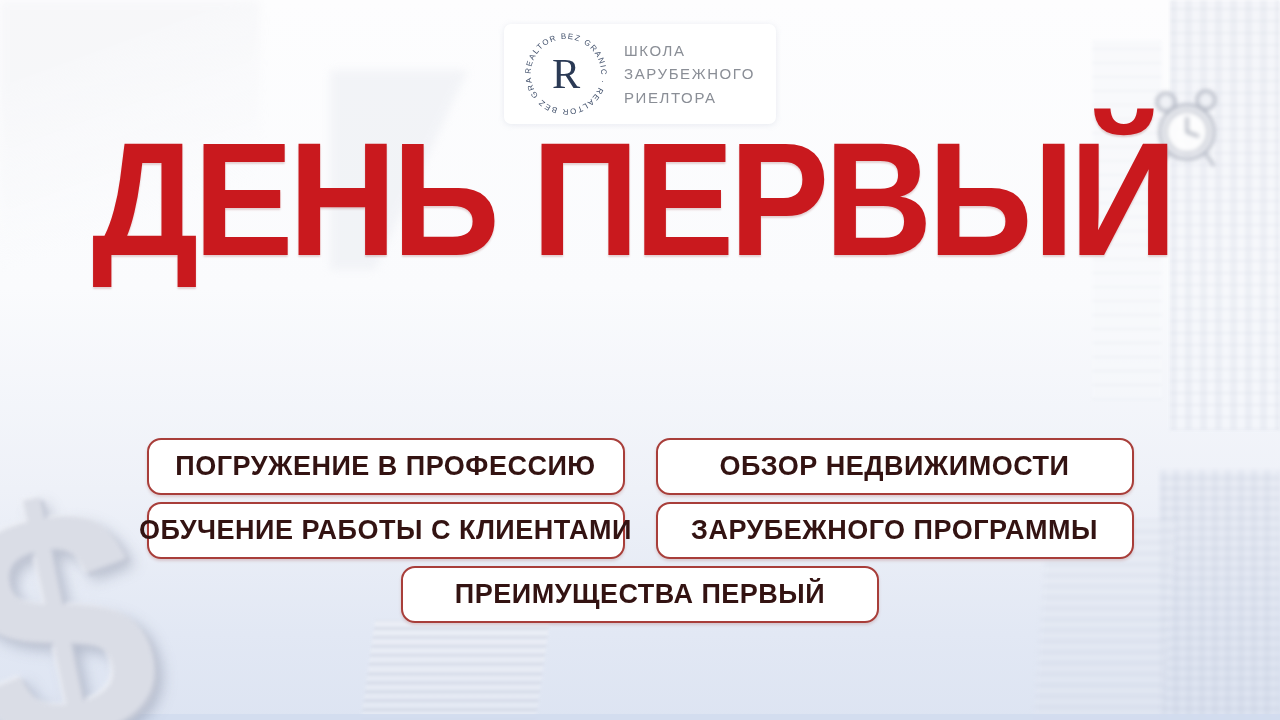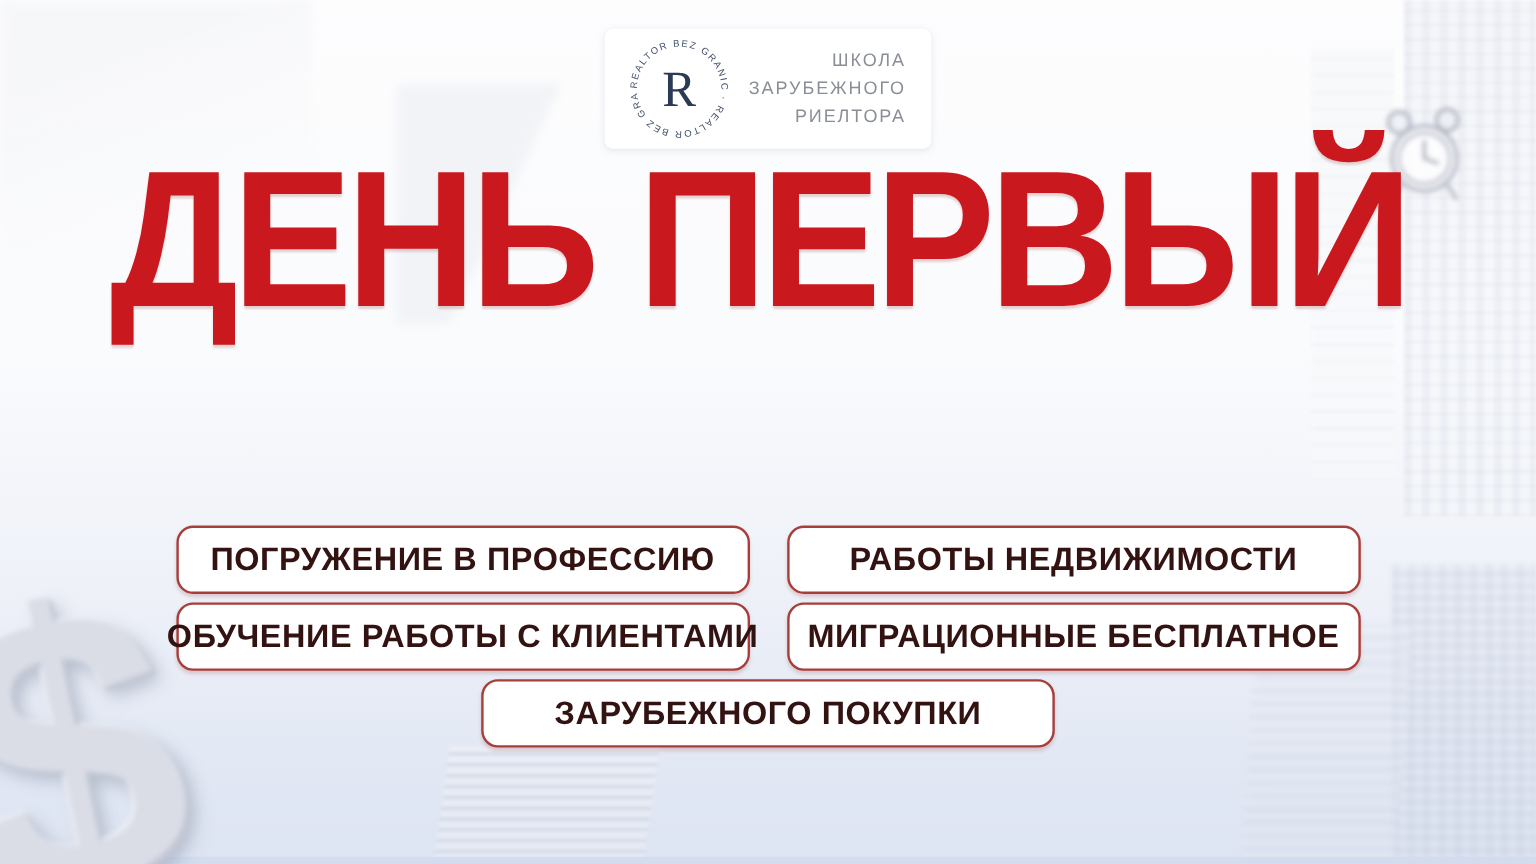--- a/index.html
+++ b/index.html
@@ -76,21 +76,21 @@
   
   .logo-card{
     position:absolute;left:50%;top:24px;transform:translateX(-50%);
     width:272px;height:100px;background:#ffffff;border-radius:7px;
     box-shadow:0 1px 6px rgba(140,150,175,.18);
     display:flex;align-items:center;gap:14px;padding:0 18px;box-sizing:border-box;
   }
   .seal{width:88px;height:88px;flex:0 0 auto;}
   .logo-name{
     color:#8a8e96;font-size:15px;font-weight:400;
-    letter-spacing:1.6px;line-height:1.55;white-space:pre-line;text-align:right;
+    letter-spacing:1.6px;line-height:1.55;white-space:pre-line;
   }
 
   
   .headlines{position:absolute;left:0;right:16px;top:128px;text-align:center;}
   .title{
     display:inline-block;
     font-size:150px;font-weight:800;line-height:.95;letter-spacing:-5px;
     color:#c9191e;
     transform:scale(1,1.08);
     text-shadow:0 2px 2px rgba(120,10,10,.18);
@@ -169,24 +169,24 @@
 РИЕЛТОРА</div>
   </div>
 
   <div class="headlines">
     <div><span class="title">ДЕНЬ ПЕРВЫЙ</span></div>
   </div>
 
   <div class="topics">
     <div class="topics-row">
       <div class="pill">ПОГРУЖЕНИЕ В ПРОФЕССИЮ</div>
-      <div class="pill">РАБОТЫ НЕДВИЖИМОСТИ</div>
+      <div class="pill">ОБЗОР НЕДВИЖИМОСТИ</div>
     </div>
     <div class="topics-row">
       <div class="pill">ОБУЧЕНИЕ РАБОТЫ С КЛИЕНТАМИ</div>
-      <div class="pill">МИГРАЦИОННЫЕ БЕСПЛАТНОЕ</div>
+      <div class="pill">ЗАРУБЕЖНОГО ПРОГРАММЫ</div>
     </div>
     <div class="topics-row">
-      <div class="pill">ЗАРУБЕЖНОГО ПОКУПКИ</div>
+      <div class="pill">ПРЕИМУЩЕСТВА ПЕРВЫЙ</div>
     </div>
   </div>
 
 </div>
 
 </body></html>

